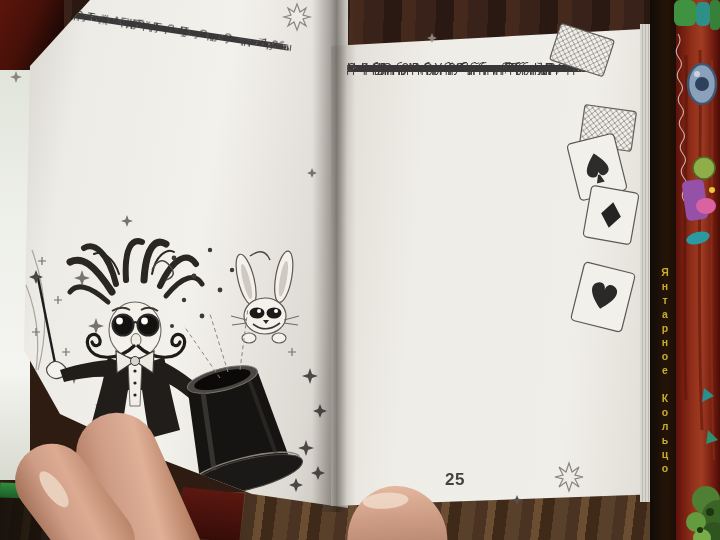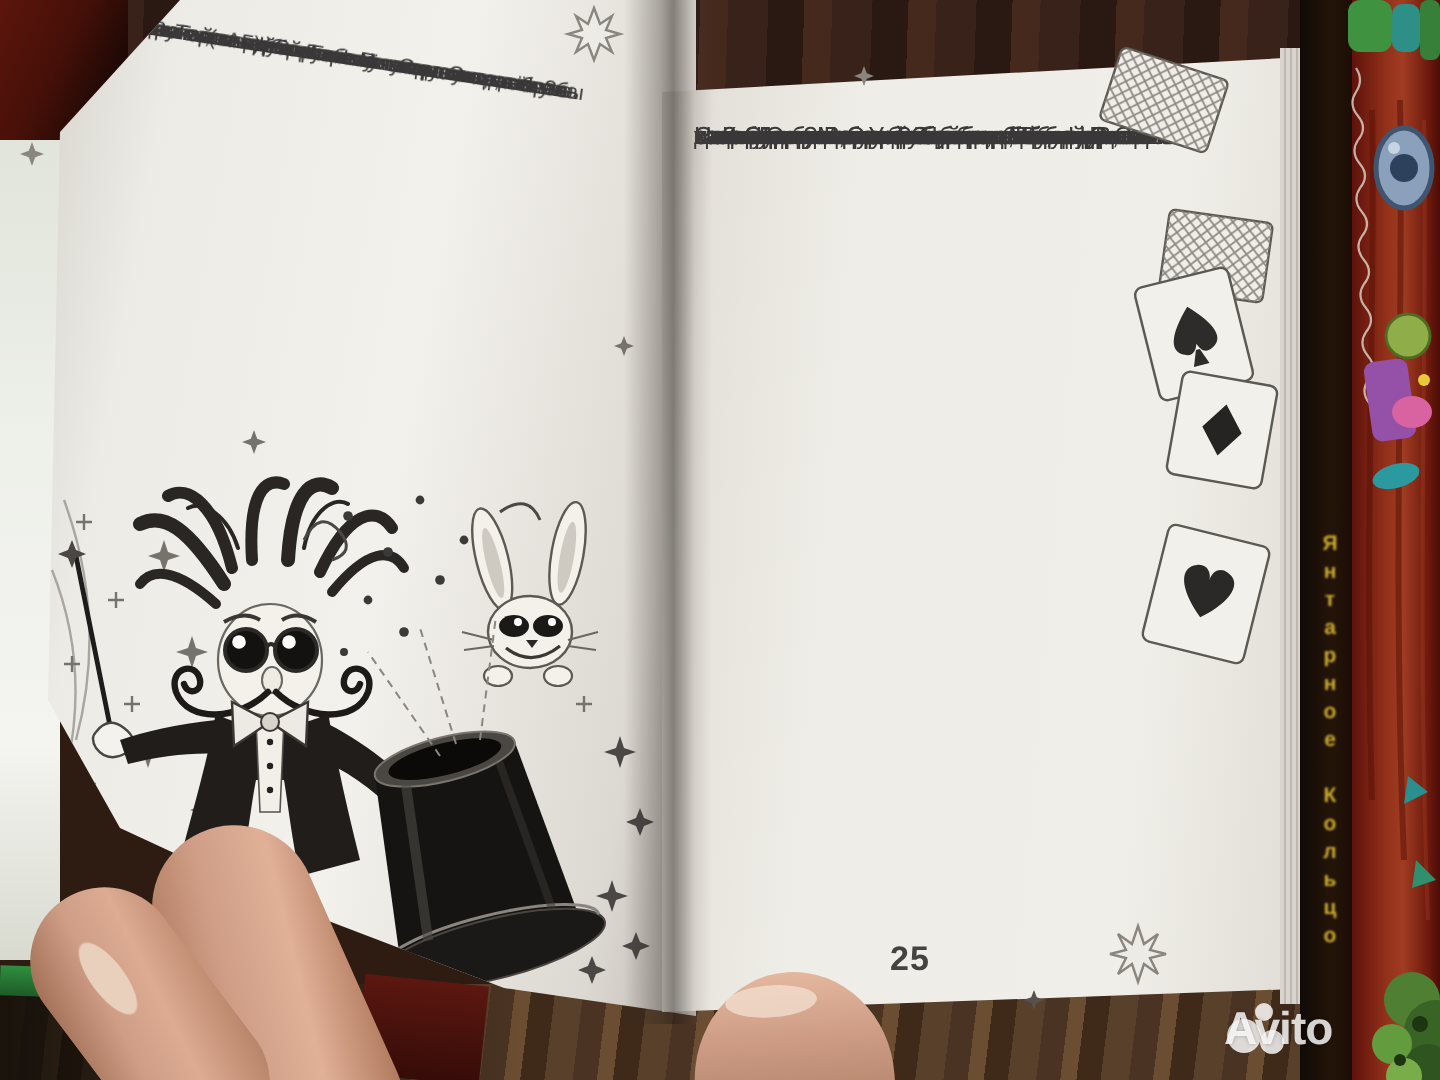--- a/index.html
+++ b/index.html
@@ -371,22 +371,14 @@
       <path transform="translate(127,221)" d="M0,-6 L1.6,-1.6 L6,0 L1.6,1.6 L0,6 L-1.6,1.6 L-6,0 L-1.6,-1.6 Z" fill="#76726c"></path>
       <path transform="translate(16,77)" d="M0,-6 L1.6,-1.6 L6,0 L1.6,1.6 L0,6 L-1.6,1.6 L-6,0 L-1.6,-1.6 Z"></path>
       <path transform="translate(517,500)" d="M0,-5 L1.4,-1.4 L5,0 L1.4,1.4 L0,5 L-1.4,1.4 L-5,0 L-1.4,-1.4 Z" fill="#55524e"></path>
     </g>
   </svg>
 
   <div class="finger finger-b"></div>
   <div class="finger finger-a"></div>
   <div class="finger-c"></div>
 
-  <div class="watermark">
-    <svg class="wm-logo" viewBox="0 0 30 34">
-      <circle cx="10" cy="21" r="8.5" fill="rgba(255,255,255,0.82)"></circle>
-      <circle cx="20" cy="9" r="4.5" fill="rgba(255,255,255,0.82)"></circle>
-      <circle cx="24" cy="24" r="6" fill="rgba(255,255,255,0.82)"></circle>
-    </svg>
-    <span class="wm-text">Avito</span>
-  </div>
 
 </div>
 
 </body></html>

